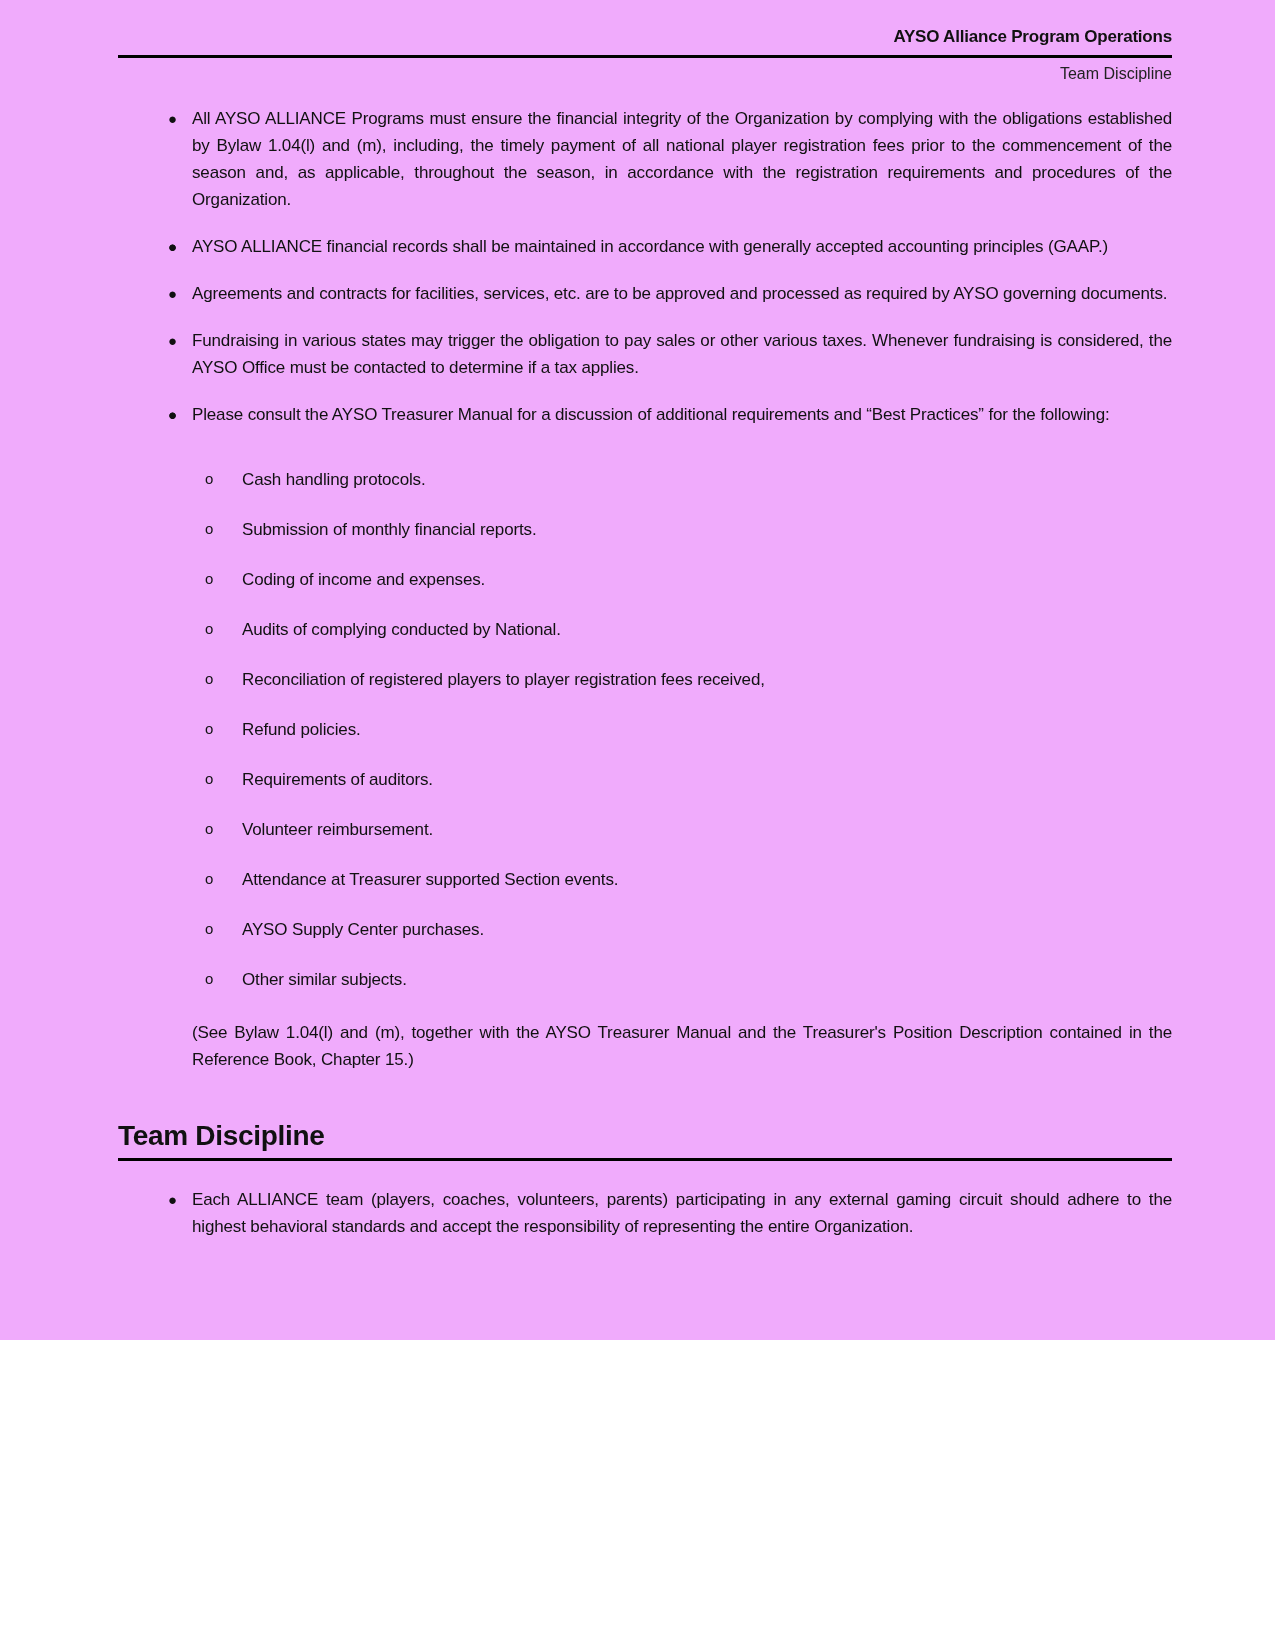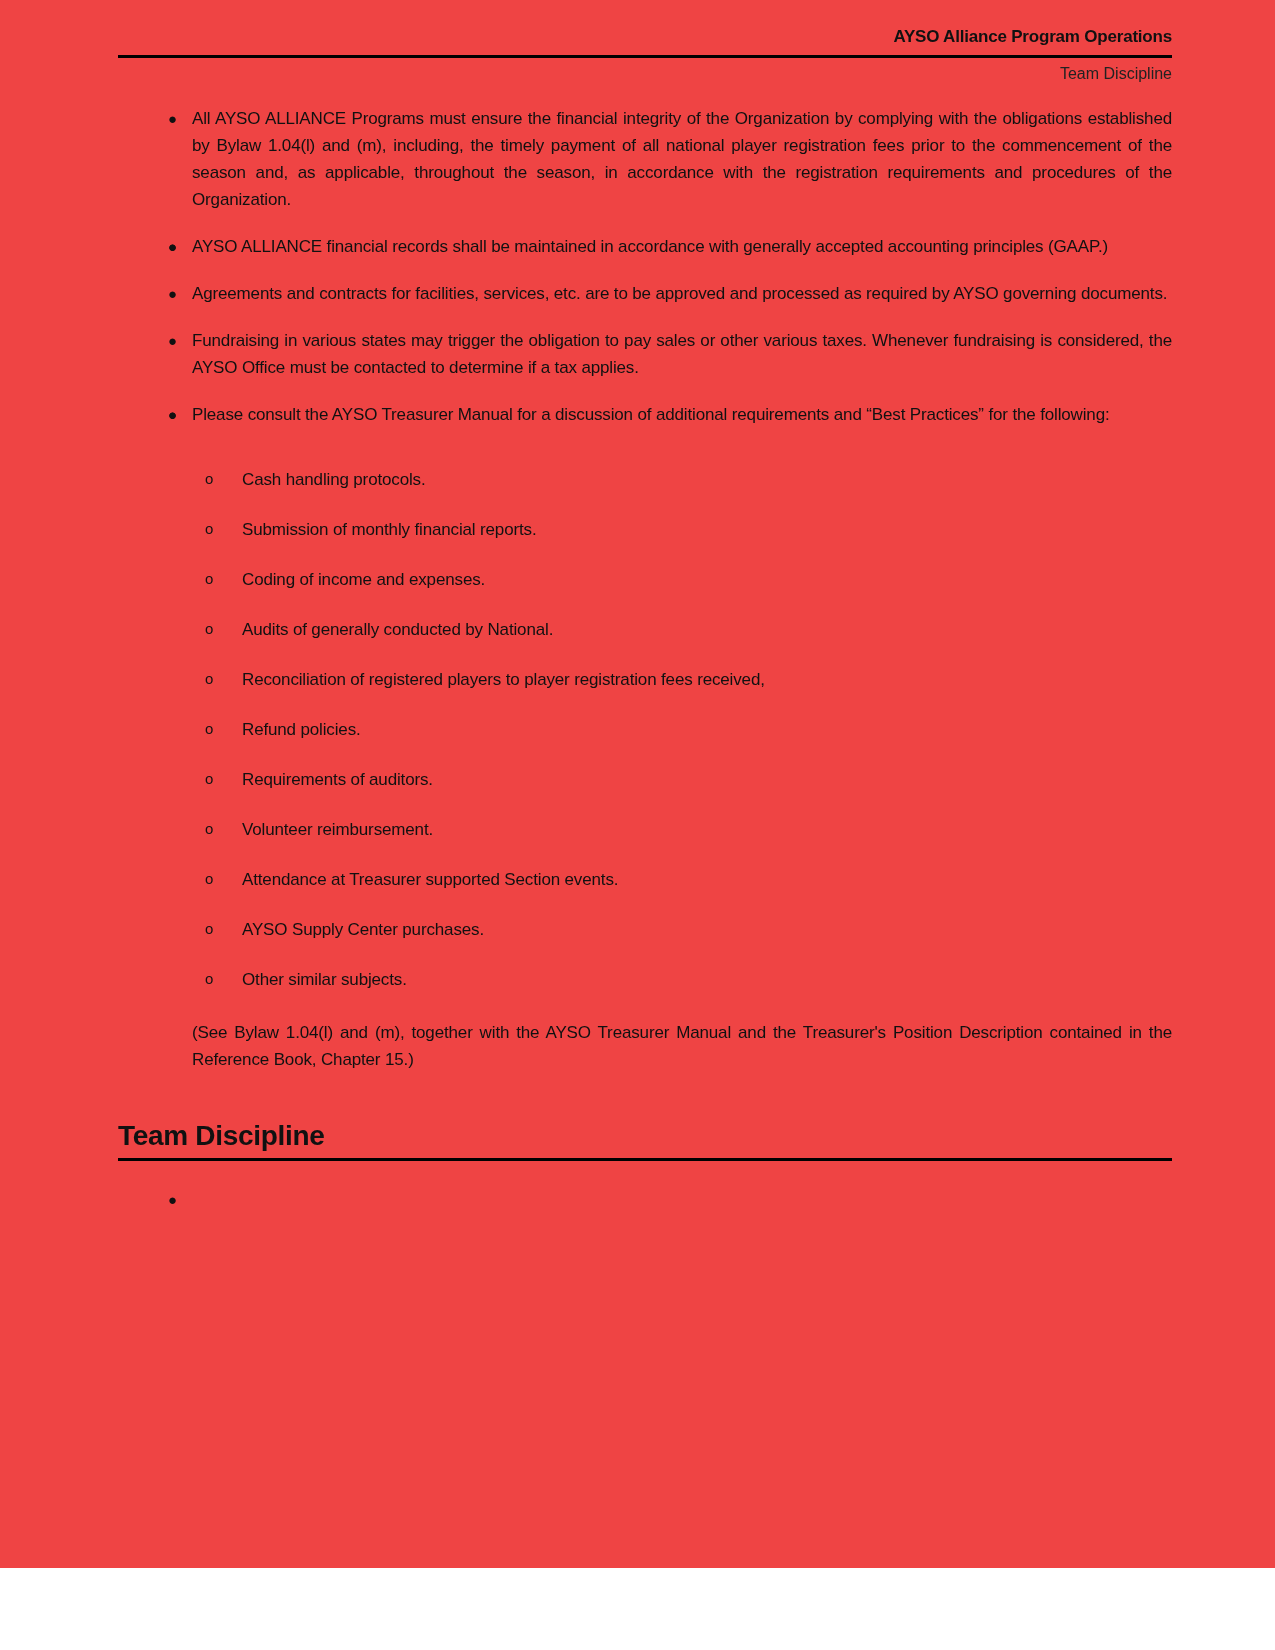--- a/index.html
+++ b/index.html
@@ -1,19 +1,19 @@
 <!DOCTYPE html>
 <html><head>
 <meta charset="utf-8">
 <style>
   html,body{margin:0;padding:0;background:#ffffff;}
   .page{
     position:relative;
-    width:1275px;height:1568px;
-    background:#ef4444;
+    width:1275px;height:1340px;
+    background:#f0abfc;
     font-family:"Liberation Sans","DejaVu Sans",sans-serif;
     color:#111111;
     overflow:hidden;
     box-sizing:border-box;
     padding-left:33px;
   }
   .content{
     position:absolute;
     left:118px;
     width:1054px;
@@ -152,21 +152,21 @@
       <div class="sb">
         <span class="m">o</span>
         <span>Submission of monthly financial reports.</span>
       </div>
       <div class="sb">
         <span class="m">o</span>
         <span>Coding of income and expenses.</span>
       </div>
       <div class="sb">
         <span class="m">o</span>
-        <span>Audits of generally conducted by National.</span>
+        <span>Audits of complying conducted by National.</span>
       </div>
       <div class="sb">
         <span class="m">o</span>
         <span>Reconciliation of registered players to player registration fees received,</span>
       </div>
       <div class="sb">
         <span class="m">o</span>
         <span>Refund policies.</span>
       </div>
       <div class="sb">
@@ -191,20 +191,21 @@
       </div>
     </div>
 
     <div class="note">(See Bylaw 1.04(l) and (m), together with the AYSO Treasurer Manual and the Treasurer's Position Description contained in the Reference Book, Chapter 15.)</div>
 
     <div class="sec-h">Team Discipline</div>
 
     <div class="blist sec-list">
       <div class="b">
         <span class="m">●</span>
+        <span>Each ALLIANCE team (players, coaches, volunteers, parents) participating in any external gaming circuit should adhere to the highest behavioral standards and accept the responsibility of representing the entire Organization.</span>
       </div>
     </div>
 
   </div>
 
   <div class="ftr">
     <span>AYSO Reference Book – AYSO Alliance Policies 09/2023</span>
     <span class="pageno">5:21</span>
   </div>
 </div>

